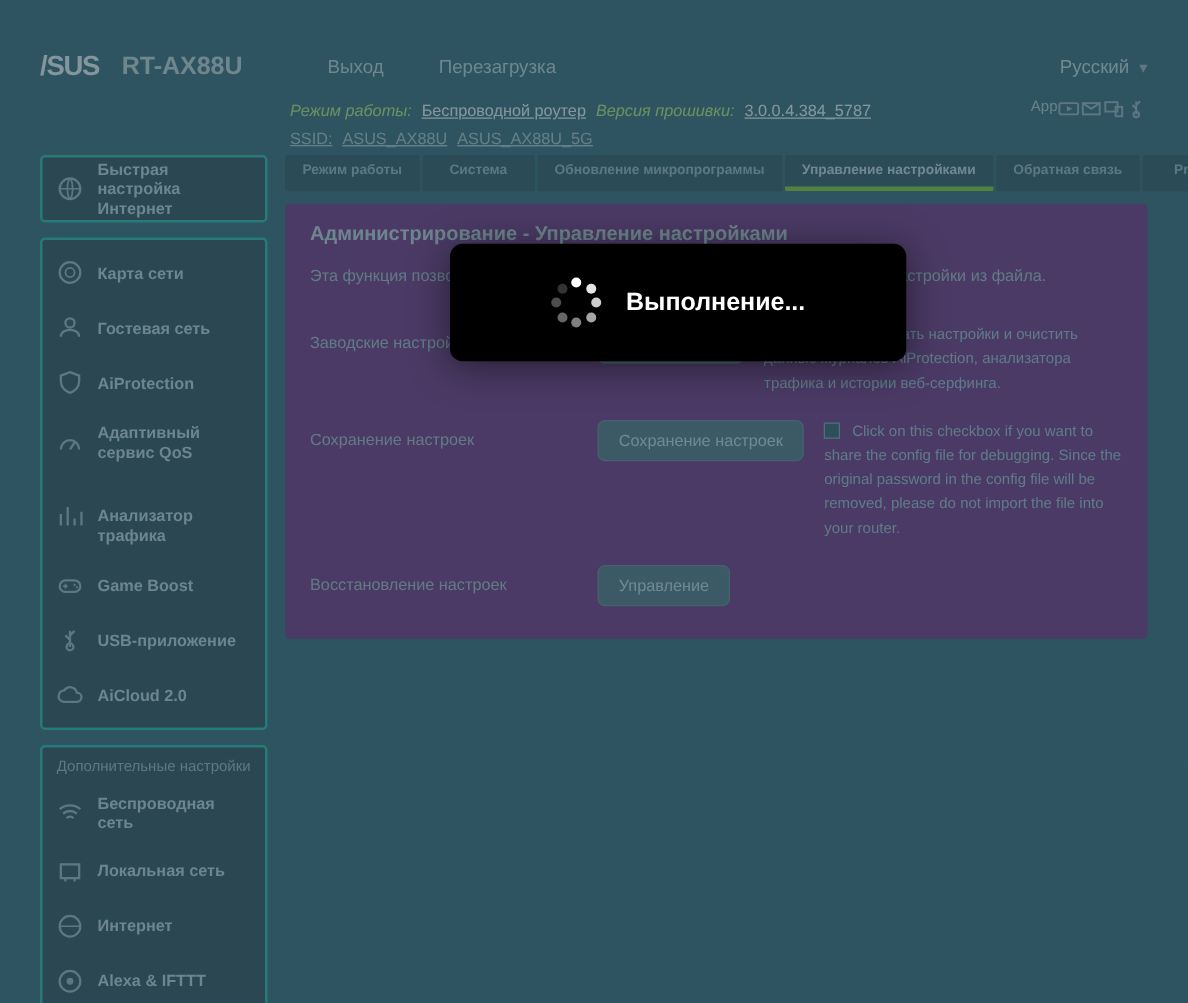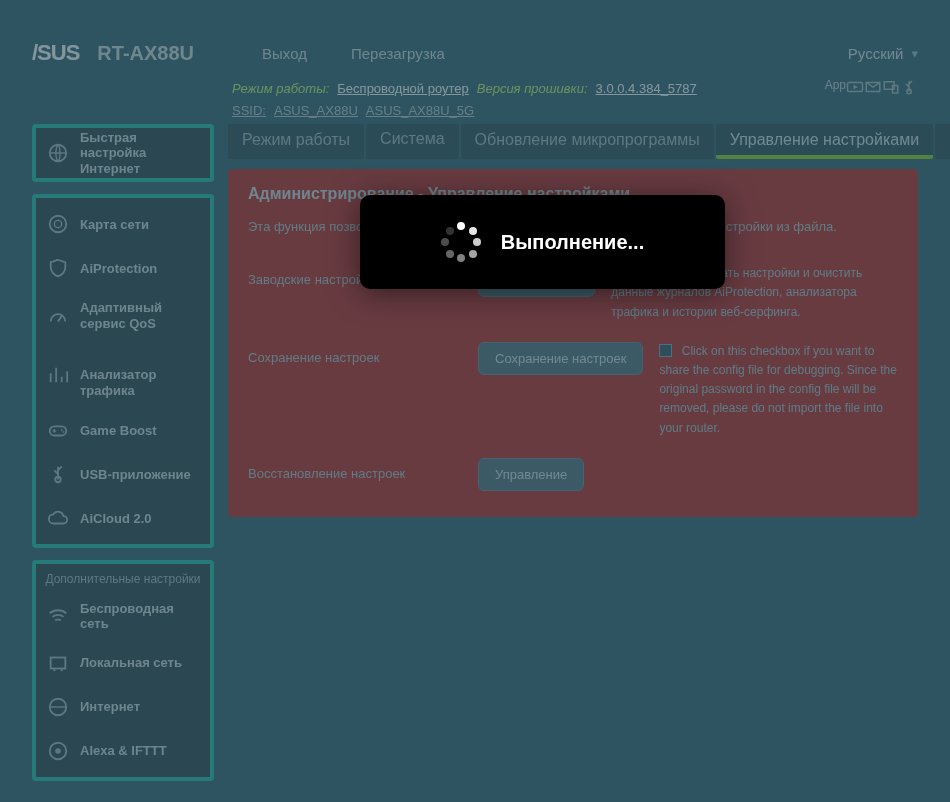--- a/index.html
+++ b/index.html
@@ -19,33 +19,33 @@
 .infobar .label { color: #bef264; font-style: italic; }
 .infobar .link { color: #ffffff; text-decoration: underline; cursor: pointer; }
 .infobar-icons { margin-left: auto; display: flex; gap: 0; }
 .infobar-icons .app-label { font-size: 12px; }
 .icon-sm { width: 18px; height: 18px; display: inline-block; }
 
 .infobar2 { display: flex; align-items: center; gap: 8px; padding: 2px 0 6px 200px; font-size: 13px; color: #b3c3c9; text-decoration: underline; }
 
 .main { display: flex; gap: 14px; }
 .sidebar { width: 182px; }
-.side-box { background: #1e3a46; border: 4px solid #14b8a6; border-radius: 4px; padding: 4px 0; margin-bottom: 12px; }
+.side-box { background: #1e3a46; border: 2px solid #14b8a6; border-radius: 4px; padding: 4px 0; margin-bottom: 12px; }
 .side-box-title { text-align: center; font-size: 12px; color: #9fb4bd; padding: 4px 0; }
 .side-item { display: flex; align-items: center; gap: 10px; padding: 10px 10px; color: #c5d4da; font-size: 13px; font-weight: bold; cursor: pointer; }
 .side-item.large { height: 42px; }
 .side-icon { width: 24px; height: 24px; flex-shrink: 0; display: flex; align-items: center; justify-content: center; }
 .side-icon svg { width: 22px; height: 22px; }
 
 .content { flex: 1; }
 .subtabs { display: flex; gap: 2px; margin-bottom: 10px; }
-.subtab { flex: 0 0 auto; padding: 6px 14px; font-size: 16px; color: #9db3bb; text-align: center; background: #214552; border-radius: 2px; cursor: pointer; min-width: 90px; }
+.subtab { flex: 0 0 auto; padding: 6px 14px; font-size: 11px; color: #9db3bb; text-align: center; background: #214552; border-radius: 2px; cursor: pointer; min-width: 90px; font-weight: bold; }
 .subtab.sel { color: #cddde3; border-bottom: 4px solid #84cc16; }
 
-.panel { background: #b91c1c; border-radius: 4px; padding: 16px 20px; min-height: 300px; }
+.panel { background: #701a75; border-radius: 4px; padding: 16px 20px; min-height: 300px; }
 .panel-title { font-size: 16px; font-weight: bold; color: #c6d5db; margin-bottom: 16px; }
 .panel-desc { font-size: 13px; color: #a7bcc4; margin-bottom: 20px; }
 
 .row { display: flex; align-items: flex-start; padding: 10px 0; }
 .row-label { width: 230px; font-size: 13px; color: #a7bcc4; padding-top: 8px; }
 .row-btn { display: inline-block; background: #4b6a77; color: #cddee4; border: 1px solid #5a808e; border-radius: 6px; padding: 8px 16px; font-size: 13px; cursor: pointer; min-width: 100px; text-align: center; }
 .row-side { margin-left: 16px; flex: 1; font-size: 12px; color: #9fbdc9; line-height: 1.6; }
 .checkbox { width: 13px; height: 13px; display: inline-block; border: 1px solid #78a1b0; background: #2b4c58; vertical-align: top; margin-right: 6px; margin-top: 2px; }
 
 .modal { position: absolute; left: 360px; top: 195px; width: 365px; height: 94px; background: #000; border-radius: 10px; z-index: 100; display: flex; align-items: center; justify-content: center; gap: 20px; box-shadow: 0 4px 30px rgba(0,0,0,0.5); }
@@ -124,20 +124,29 @@
               <svg viewBox="0 0 24 24">
                 <circle cx="12" cy="12" r="9" fill="none" stroke="#9fb4bd" stroke-width="2"></circle>
                 <circle cx="12" cy="12" r="4" fill="none" stroke="#9fb4bd" stroke-width="1.5"></circle>
               </svg>
             </span>
           <span>Карта сети</span>
         </div>
         <div class="side-item">
           <span class="side-icon">
               <svg viewBox="0 0 24 24">
+                <circle cx="12" cy="8" r="4" fill="none" stroke="#9fb4bd" stroke-width="2"></circle>
+                <path d="M4 20c0-4 4-6 8-6s8 2 8 6" fill="none" stroke="#9fb4bd" stroke-width="2"></path>
+              </svg>
+            </span>
+          <span>Гостевая сеть</span>
+        </div>
+        <div class="side-item">
+          <span class="side-icon">
+              <svg viewBox="0 0 24 24">
                 <path d="M12 3l8 3v5c0 5-4 9-8 10-4-1-8-5-8-10V6l8-3z" fill="none" stroke="#9fb4bd" stroke-width="2"></path>
               </svg>
             </span>
           <span>AiProtection</span>
         </div>
         <div class="side-item">
           <span class="side-icon">
               <svg viewBox="0 0 24 24">
                 <path d="M4 18a8 8 0 0116 0" fill="none" stroke="#9fb4bd" stroke-width="2"></path>
                 <path d="M12 18l4-6" stroke="#9fb4bd" stroke-width="2"></path>
@@ -223,20 +232,21 @@
 
       </div>
     </div>
 
     <div class="content">
       <div class="subtabs">
         <div class="subtab" style="line-height:1.2;">Режим работы</div>
         <div class="subtab">Система</div>
         <div class="subtab" style="line-height:1.2;">Обновление микропрограммы</div>
         <div class="subtab sel" style="line-height:1.2;">Управление настройками</div>
+        <div class="subtab" style="line-height:1.2;">Обратная связь</div>
         <div class="subtab">Privacy</div>
       </div>
 
       <div class="panel">
         <div class="panel-title">Администрирование - Управление настройками</div>
         <div class="panel-desc">Эта функция позволяет сохранять настройки RT-AX88U в файл и загружать настройки из файла.</div>
 
         <div class="row">
           <div class="row-label">Заводские настройки</div>
           <div class="row-btn">Восстановить</div>

